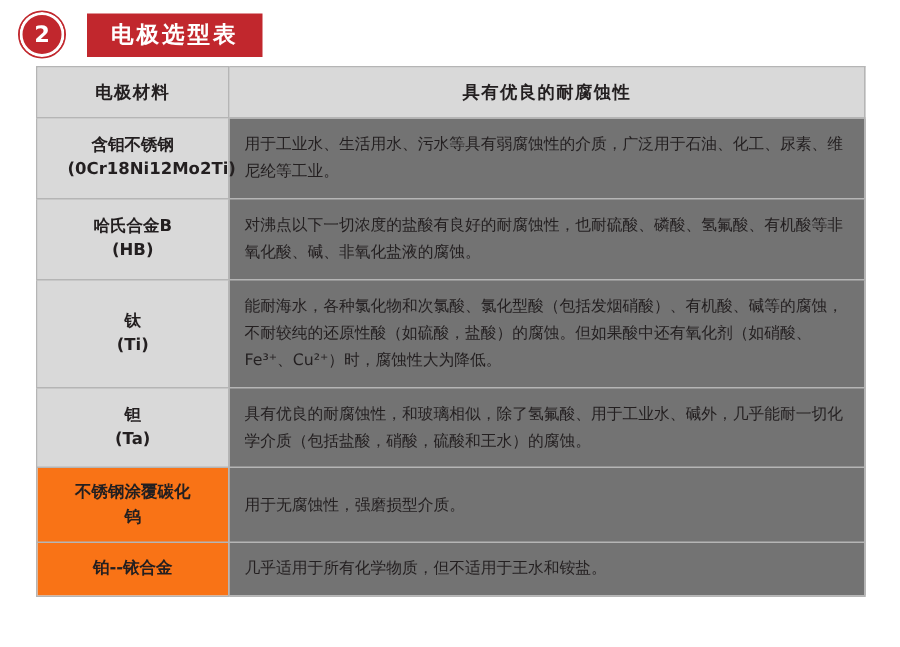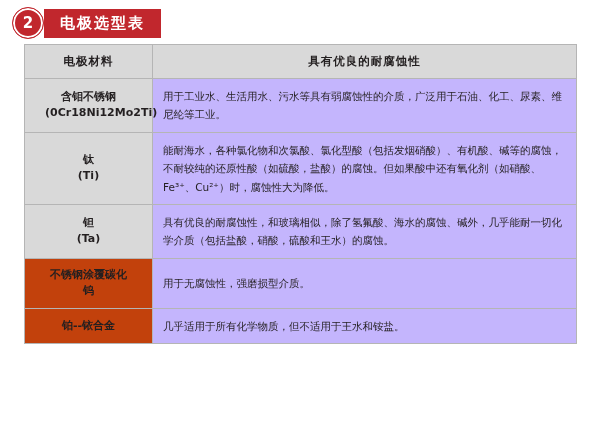--- a/index.html
+++ b/index.html
@@ -39,20 +39,21 @@
     align-items: center;
     justify-content: center;
     font-size: 15px;
     font-weight: bold;
     box-shadow: 0 0 0 2px #ffffff inset;
     border: 1px solid #c1272d;
     flex: 0 0 auto;
     font-family: "DejaVu Sans", "Liberation Sans", sans-serif;
   }
   .title-bar {
+    margin-left: 14px;
     background: #c1272d;
     color: #ffffff;
     font-size: 15px;
     font-weight: bold;
     letter-spacing: 2px;
     padding: 5px 16px 6px 16px;
     line-height: 1.2;
     white-space: nowrap;
   }
   
@@ -87,28 +88,28 @@
     font-size: 11px;
     line-height: 1.5;
     padding: 8px 20px;
     color: #231f20;
     margin-top: 24px;
   }
   td.mat.shaded {
     background: #d9d9d9;
   }
   td.mat.plain {
-    background: #c2410c;
+    background: #f97316;
   }
   td.desc {
     text-align: left;
     padding: 8px 10px 8px 10px;
     line-height: 1.75;
     font-size: 10.5px;
-    background: #c4b5fd;
+    background: #737373;
     color: #231f20;
   }
   .mat-line2 { display: block; text-align: center; }
 </style>
 </head>
 <body>
 
 <div class="page">
 
   <div class="header">
@@ -127,26 +128,30 @@
           <th>电极材料</th>
           <th>具有优良的耐腐蚀性</th>
         </tr>
       </thead>
       <tbody id="tbody">
           <tr>
             <td class="mat shaded"><span>含钼不锈钢</span><span class="mat-line2">(0Cr18Ni12Mo2Ti)</span></td>
             <td class="desc">用于工业水、生活用水、污水等具有弱腐蚀性的介质，广泛用于石油、化工、尿素、维尼纶等工业。</td>
           </tr>
           <tr>
+            <td class="mat shaded"><span>哈氏合金B</span><span class="mat-line2">(HB)</span></td>
+            <td class="desc">对沸点以下一切浓度的盐酸有良好的耐腐蚀性，也耐硫酸、磷酸、氢氟酸、有机酸等非氧化酸、碱、非氧化盐液的腐蚀。</td>
+          </tr>
+          <tr>
             <td class="mat shaded"><span>钛</span><span class="mat-line2">(Ti)</span></td>
             <td class="desc">能耐海水，各种氯化物和次氯酸、氯化型酸（包括发烟硝酸）、有机酸、碱等的腐蚀，不耐较纯的还原性酸（如硫酸，盐酸）的腐蚀。但如果酸中还有氧化剂（如硝酸、Fe³⁺、Cu²⁺）时，腐蚀性大为降低。</td>
           </tr>
           <tr>
             <td class="mat shaded"><span>钽</span><span class="mat-line2">(Ta)</span></td>
-            <td class="desc">具有优良的耐腐蚀性，和玻璃相似，除了氢氟酸、海水的腐蚀、碱外，几乎能耐一切化学介质（包括盐酸，硝酸，硫酸和王水）的腐蚀。</td>
+            <td class="desc">具有优良的耐腐蚀性，和玻璃相似，除了氢氟酸、用于工业水、碱外，几乎能耐一切化学介质（包括盐酸，硝酸，硫酸和王水）的腐蚀。</td>
           </tr>
           <tr>
             <td class="mat plain"><span>不锈钢涂覆碳化钨</span></td>
             <td class="desc">用于无腐蚀性，强磨损型介质。</td>
           </tr>
           <tr>
             <td class="mat plain"><span>铂--铱合金</span></td>
             <td class="desc">几乎适用于所有化学物质，但不适用于王水和铵盐。</td>
           </tr>
         </tbody>

